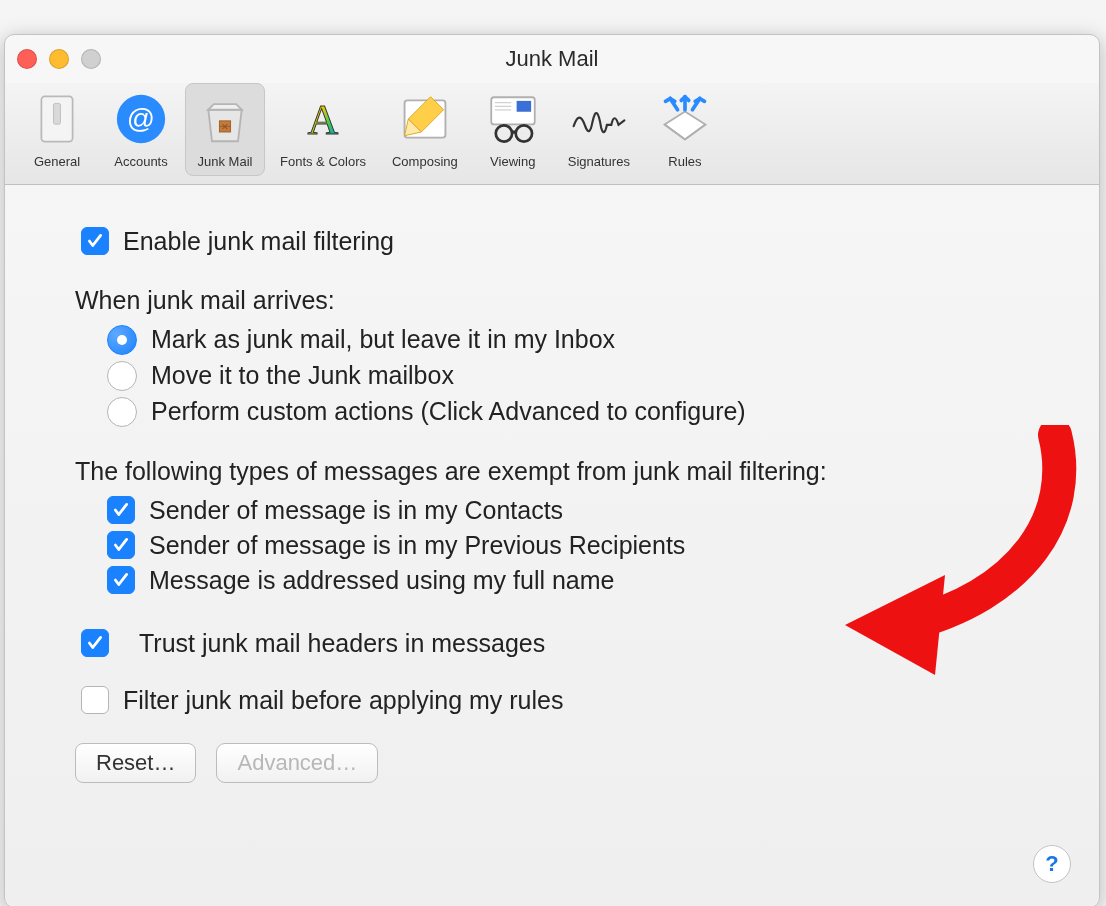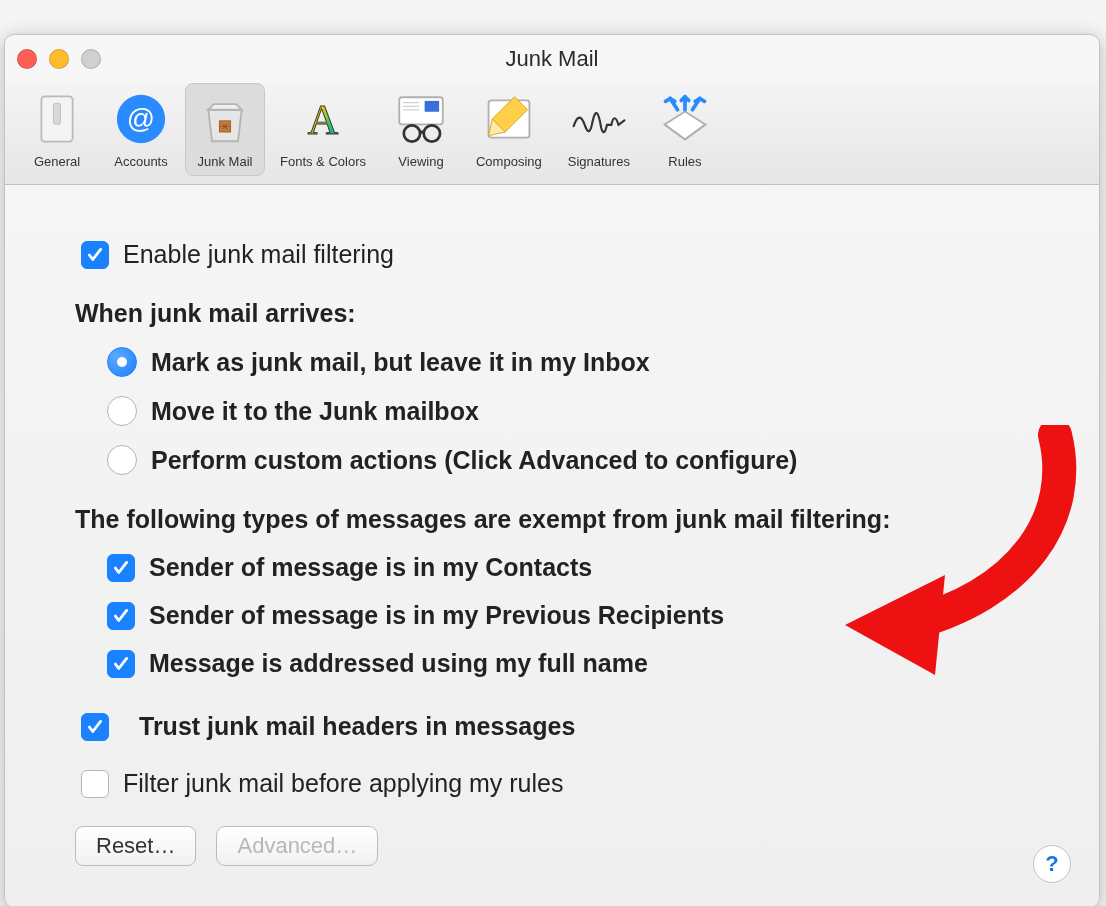--- a/index.html
+++ b/index.html
@@ -10,29 +10,29 @@
   .tl.red{background:#ff5f57;}
   .tl.yellow{background:#febc2e;}
   .tl.gray{background:#d0d0d0;}
   .wtitle{flex:1;text-align:center;font-size:22px;color:#2a2a2a;}
   .toolbar{display:flex;align-items:flex-end;padding:0 10px 8px 10px;border-bottom:1px solid #bfbfbf;background:linear-gradient(#f4f4f4,#e6e6e6);}
   .tbtn{display:flex;flex-direction:column;align-items:center;justify-content:flex-end;padding:6px 10px 6px 10px;margin:0 2px;border:1px solid transparent;border-radius:8px;cursor:default;}
   .tbtn.sel{background:#dcdcdc;border:1px solid #c7c7c7;}
   .tbtn .ic{width:58px;height:58px;display:flex;align-items:center;justify-content:center;}
   .tbtn .lab{font-size:13px;color:#333;margin-top:6px;white-space:nowrap;}
   .content{padding:36px 44px 20px 70px;font-size:25px;color:#222;}
-  .row{display:flex;align-items:flex-end;margin:19px 0;}
+  .row{display:flex;align-items:flex-start;margin:6px 0;}
   .chk{width:26px;height:26px;border-radius:6px;border:1px solid #b5b5b5;background:#fff;margin-right:14px;display:flex;align-items:center;justify-content:center;flex:0 0 26px;}
   .chk.on{background:#1a82ff;border-color:#1a82ff;}
   .chk.on svg{display:block;}
   .chk svg{display:none;}
   .radio{width:28px;height:28px;border-radius:50%;border:1px solid #b5b5b5;background:#fff;margin-right:14px;display:flex;align-items:center;justify-content:center;flex:0 0 28px;}
   .radio.on{background:radial-gradient(circle at 30% 30%,#5ea9ff,#1a82ff);border-color:#1a82ff;}
   .radio.on::after{content:"";width:10px;height:10px;border-radius:50%;background:#fff;}
-  .section{margin-top:30px;font-weight:bold;}
+  .section{margin-top:30px;}
   .sectionTitle{margin-bottom:10px;}
   .indent{margin-left:32px;}
   .footer{display:flex;align-items:flex-start;gap:20px;margin-top:28px;}
   .btn{padding:6px 20px;border:1px solid #bcbcbc;border-radius:8px;background:linear-gradient(#ffffff,#f1f1f1);font-size:22px;color:#333;}
   .btn.disabled{color:#b7b7b7;border-radius:9px;}
   .help{position:absolute;right:28px;bottom:24px;width:36px;height:36px;border-radius:50%;border:1px solid #c4c4c4;background:#fff;display:flex;align-items:center;justify-content:center;color:#1876e8;font-size:22px;font-weight:bold;}
   .arrow{position:absolute;pointer-events:none;}
 </style>
 </head>
 <body>
@@ -90,45 +90,45 @@
                 <stop offset="1" stop-color="#0a84ff"></stop>
               </linearGradient>
             </defs>
           <text x="28" y="44" font-size="46" font-family="Georgia" text-anchor="middle" fill="url(#rg)" stroke="#333" stroke-width="1">A</text>
         </svg>
       </div>
       <div class="lab">Fonts &amp; Colors</div>
     </div>
     <div class="tbtn">
       <div class="ic">
+        <svg viewBox="0 0 56 56" width="52" height="52">
+          <rect x="6" y="8" width="44" height="40" rx="3" fill="#fff" stroke="#b0b0b0" stroke-width="2"></rect>
+          <path d="M34 4 l14 14 -24 24 -14 -14 z" fill="#ffcf4a" stroke="#d9a520"></path>
+          <path d="M10 28 l14 14 -18 4 z" fill="#ffe9a8" stroke="#d9a520"></path>
+        </svg>
+      </div>
+      <div class="lab">Composing</div>
+    </div>
+    <div class="tbtn">
+      <div class="ic">
         <svg viewBox="0 0 64 56" width="58" height="52">
           <rect x="8" y="4" width="48" height="30" rx="3" fill="#fff" stroke="#b0b0b0" stroke-width="2"></rect>
           <rect x="36" y="8" width="16" height="12" fill="#3a6fd8"></rect>
           <line x1="12" y1="10" x2="30" y2="10" stroke="#c0c0c0"></line>
           <line x1="12" y1="14" x2="30" y2="14" stroke="#c0c0c0"></line>
           <line x1="12" y1="18" x2="30" y2="18" stroke="#c0c0c0"></line>
           <circle cx="22" cy="44" r="9" fill="none" stroke="#333" stroke-width="3"></circle>
           <circle cx="44" cy="44" r="9" fill="none" stroke="#333" stroke-width="3"></circle>
           <path d="M31 44 q2 -4 4 0" fill="none" stroke="#333" stroke-width="3"></path>
         </svg>
       </div>
       <div class="lab">Viewing</div>
     </div>
     <div class="tbtn">
       <div class="ic">
-        <svg viewBox="0 0 56 56" width="52" height="52">
-          <rect x="6" y="8" width="44" height="40" rx="3" fill="#fff" stroke="#b0b0b0" stroke-width="2"></rect>
-          <path d="M34 4 l14 14 -24 24 -14 -14 z" fill="#ffcf4a" stroke="#d9a520"></path>
-          <path d="M10 28 l14 14 -18 4 z" fill="#ffe9a8" stroke="#d9a520"></path>
-        </svg>
-      </div>
-      <div class="lab">Composing</div>
-    </div>
-    <div class="tbtn">
-      <div class="ic">
         <svg viewBox="0 0 80 40" width="70" height="40">
           <path d="M5 30 q8 -24 16 0 q6 16 10 -6 q6 -28 12 8 q4 14 8 -4 l6 0 q4 -18 10 0 l8 -6" fill="none" stroke="#333" stroke-width="3" stroke-linecap="round"></path>
         </svg>
       </div>
       <div class="lab">Signatures</div>
     </div>
     <div class="tbtn">
       <div class="ic">
         <svg viewBox="0 0 56 56" width="52" height="52">
           <path d="M6 34 l22 -14 22 14 -22 16 z" fill="#fff" stroke="#b0b0b0" stroke-width="2"></path>

